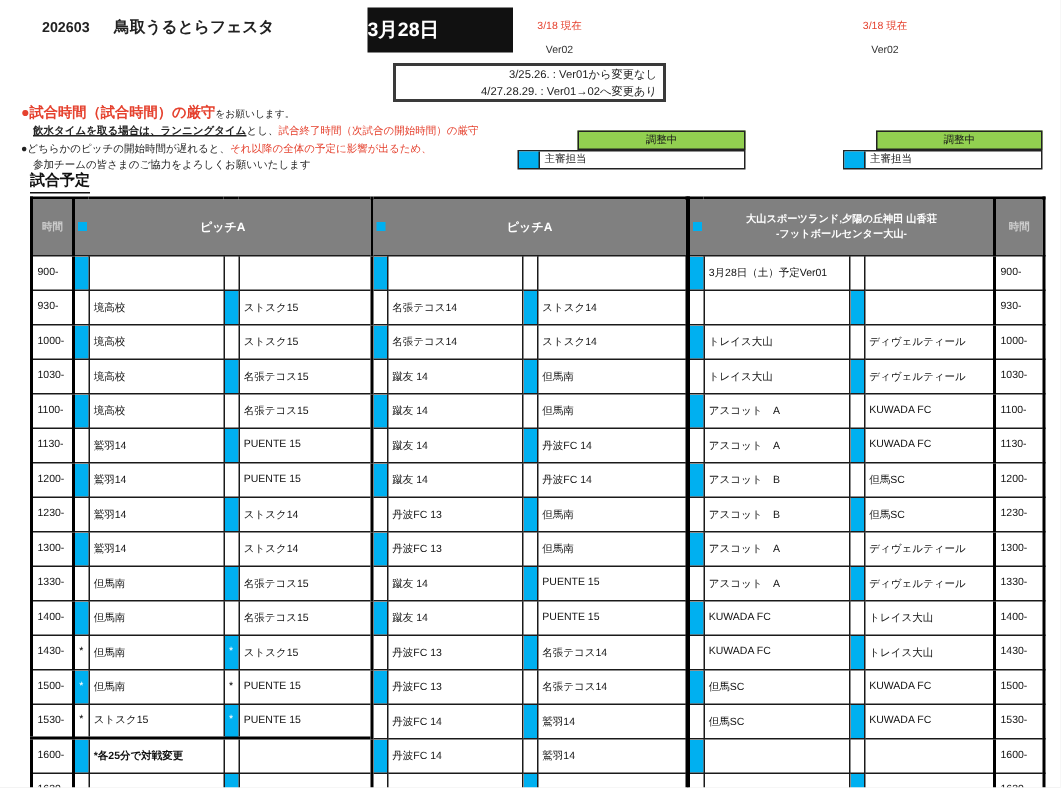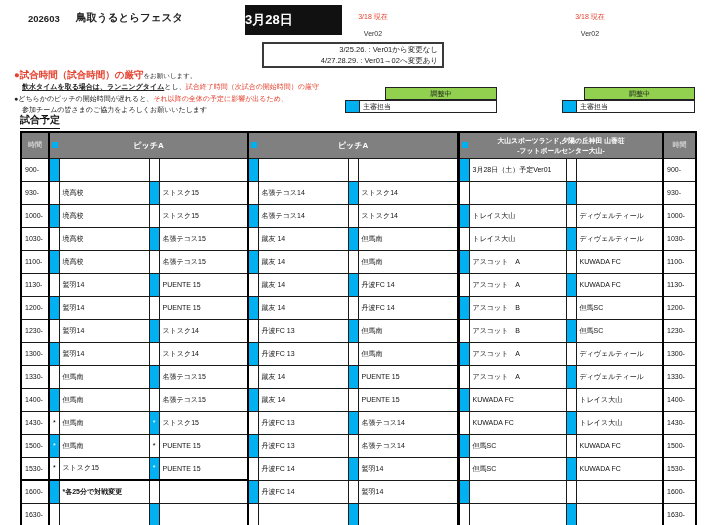--- a/index.html
+++ b/index.html
@@ -42,21 +42,21 @@
   .lg2 .green{margin-left:22px;width:109px;}
   .legend .white{background:#fff;border:1px solid #222;height:11px;display:flex;align-items:stretch;}
   .legend .sq{width:13px;background:#00B0F0;border-right:1px solid #222;}
   .legend .lab{font-size:7px;line-height:11px;padding-left:3px;color:#222;}
   
   table{border-collapse:collapse;table-layout:fixed;background:#fff;}
   .ltab{left:20px;top:131px;width:437px;}
   .rtab{left:458px;top:131px;width:237px;}
   td,th{border:1px solid #1a1a1a;padding:0;overflow:hidden;white-space:nowrap;}
   table{border:2px solid #000;}
-  thead tr{height:26px;} tbody tr{height:23px;}
+  thead tr{height:38px;} tbody tr{height:23px;}
   th.gray{background:#808080;color:#fff;font-size:8px;font-weight:bold;position:relative;}
   th.timeh{color:#cccccc;font-size:7px;}
   .hdot{position:absolute;left:2px;top:50%;margin-top:-3px;width:6px;height:6px;background:#00B0F0;}
   td.time{font-size:7px;padding-left:3px;color:#111;}
   .tcol{border-right:2px solid #000;}
   .sep{border-left:2px solid #000;}
   .thL{border-left:2px solid #000;}
   td.marker{font-size:7px;text-align:center;color:#000;line-height:8px;}
   td.marker.blue{background:#00B0F0;color:#fff;}
   td.team{font-size:7px;padding-left:3px;color:#111;}

